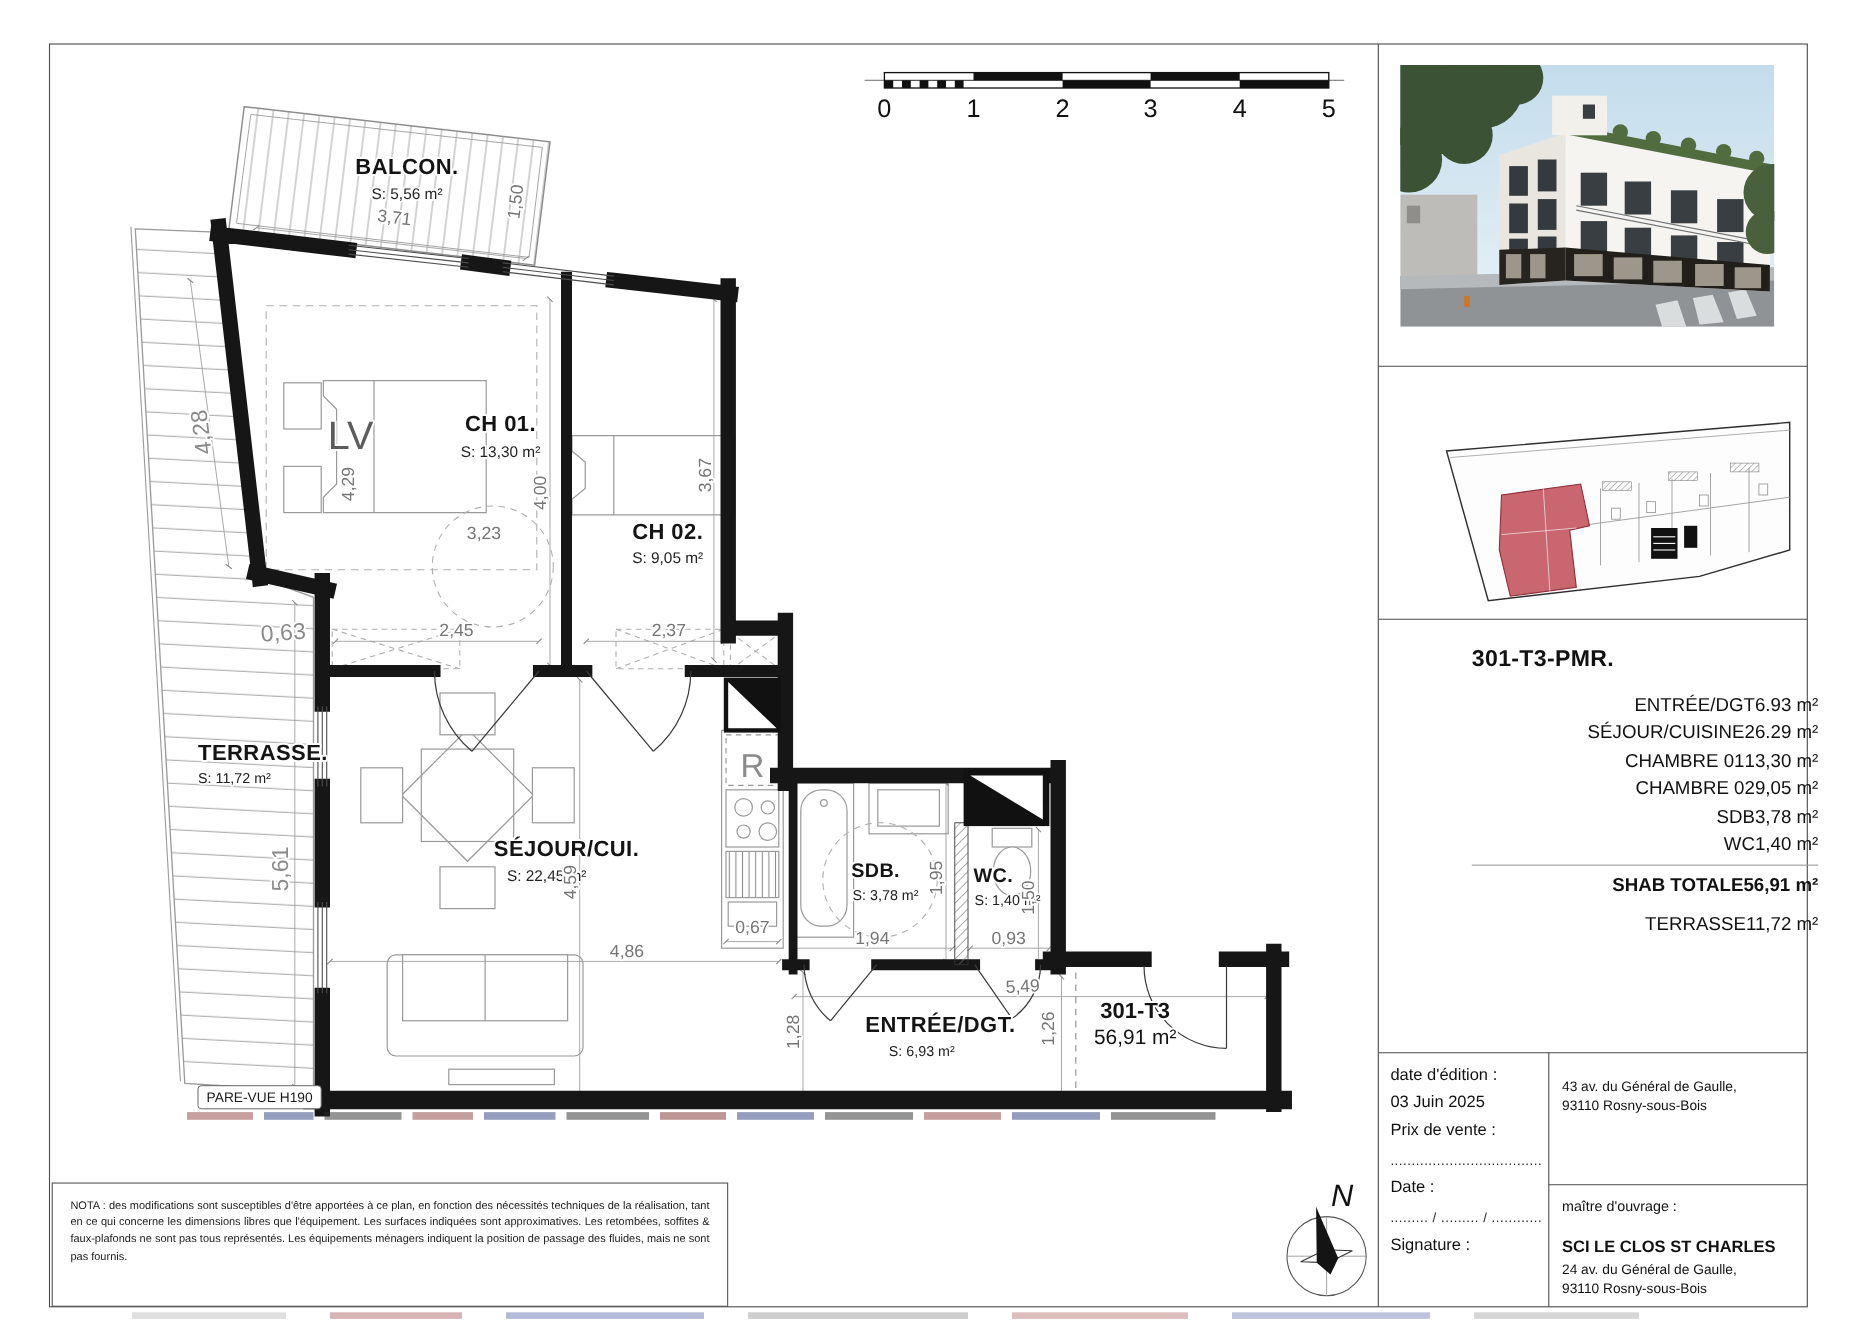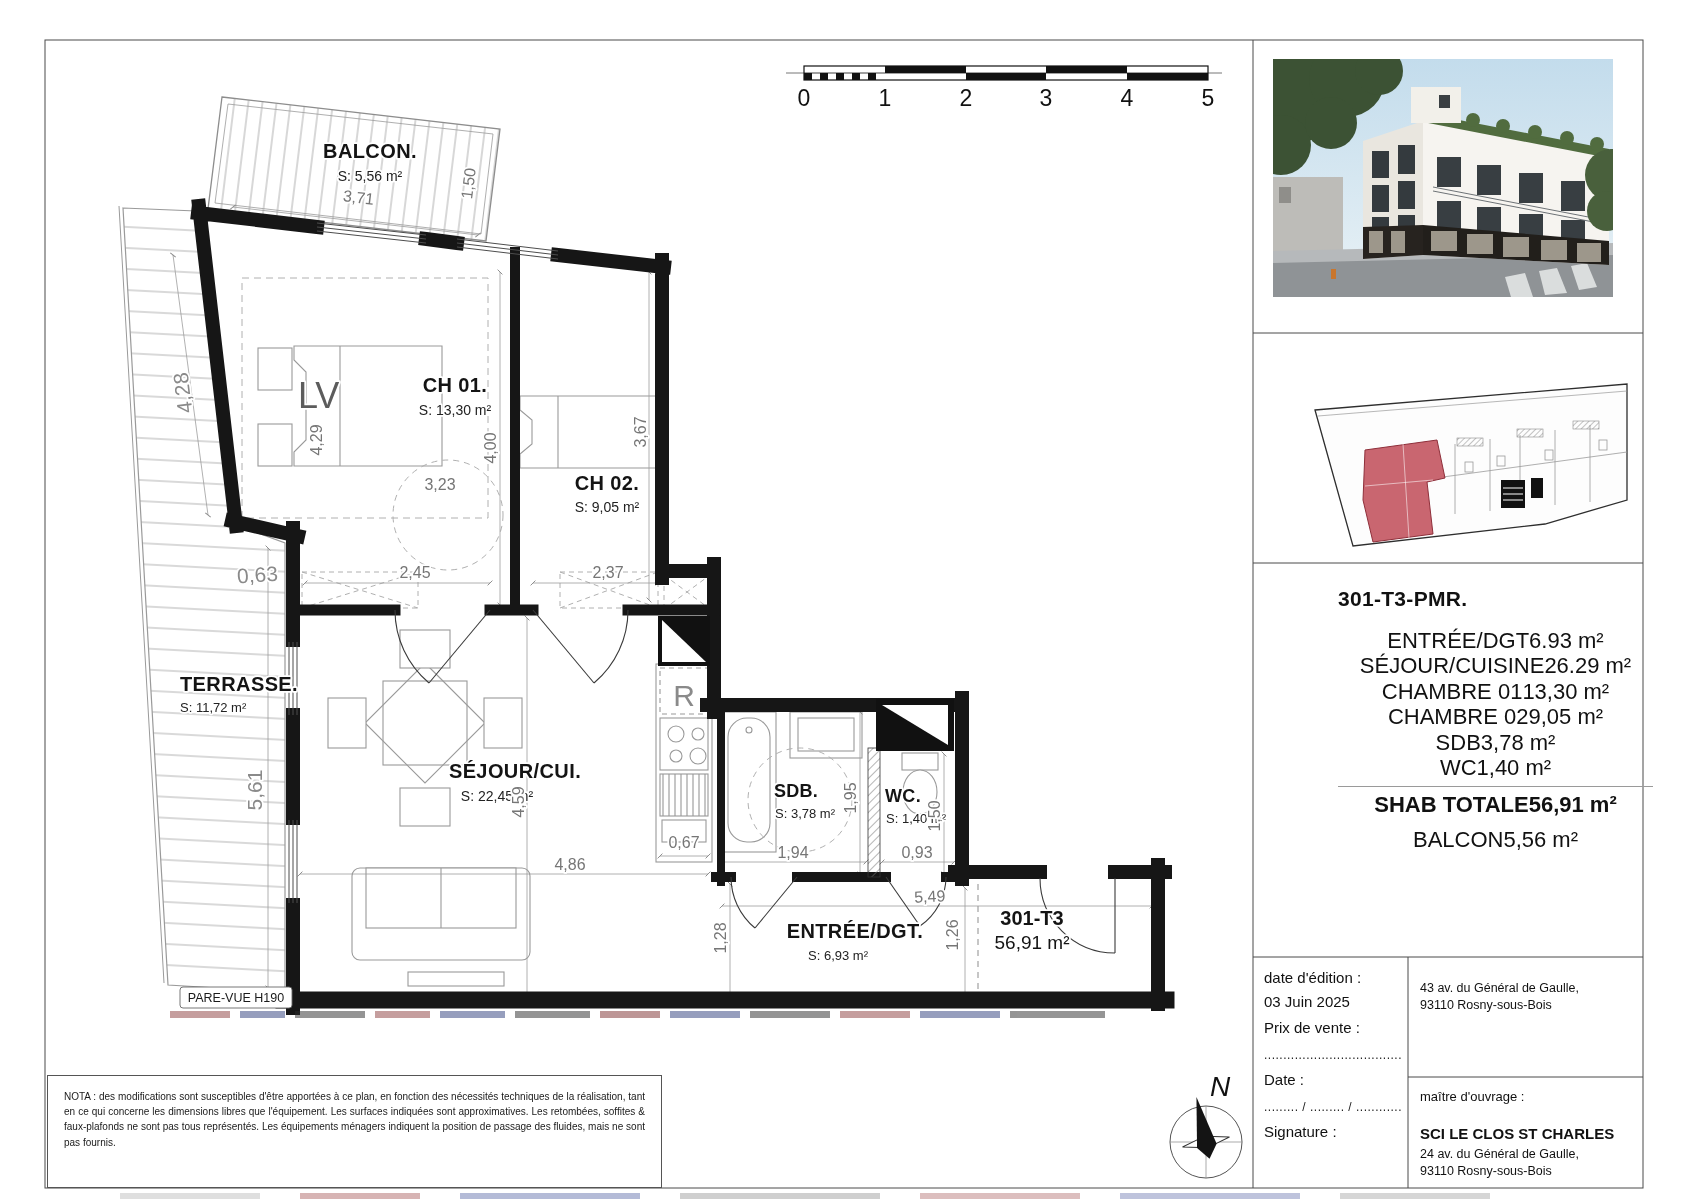--- a/index.html
+++ b/index.html
@@ -20,21 +20,21 @@
   .lv{font-size:36px;fill:#5c5c5c;}
   .fr{font-size:30px;fill:#8a8a8a;}
   .pv{font-size:12.5px;fill:#1a1a1a;}
   .unit-b{font-size:20px;font-weight:bold;fill:#141414;}
   .unit-r{font-size:19px;fill:#141414;}
   .ncar{font-size:28px;font-style:italic;fill:#111;}
   
   .sb-table{left:1253px;top:563px;width:390px;height:394px;box-sizing:border-box;
             padding:24px 38px 0 37px;color:#111;margin-left:48px;}
   .sb-title{font-size:21px;font-weight:bold;letter-spacing:.3px;margin-bottom:17px;}
-  .arow{display:flex;justify-content:center;line-height:25.4px;font-size:22px;}
+  .arow{display:flex;justify-content:flex-end;line-height:25.4px;font-size:17px;}
   .sep{border-top:1.2px solid #9a9a9a;margin:6px 0 4px;}
   .arow.bold{font-weight:bold;line-height:28px;}
   .extras{margin-top:7px;}
   .extras .arow{line-height:27px;}
   
   .tb-left{left:1253px;top:957px;width:155px;height:231px;box-sizing:border-box;
            padding:12px 6px 0 11px;font-size:15px;color:#111;}
   .tb-left .v{margin-top:7px;}
   .tb-left .lab{margin-top:9px;}
   .dots{margin-top:12px;font-size:12px;letter-spacing:.5px;color:#222;white-space:nowrap;overflow:hidden;}
@@ -509,22 +509,22 @@
       <span>WC</span>
       <span>1,40 m²</span>
     </div>
     <div class="sep"></div>
     <div class="arow bold">
       <span>SHAB TOTALE</span>
       <span>56,91 m²</span>
     </div>
     <div class="extras">
       <div class="arow">
-        <span>BALCON</span>
-        <span>5,56 m²</span>
+        <span>TERRASSE</span>
+        <span>11,72 m²</span>
       </div>
     </div>
   </div>
 
   <div class="abs tb-left">
     <div>date d'édition :</div>
     <div class="v">03 Juin 2025</div>
     <div class="lab">Prix de vente :</div>
     <div class="dots">.....................................</div>
     <div class="lab">Date :</div>

